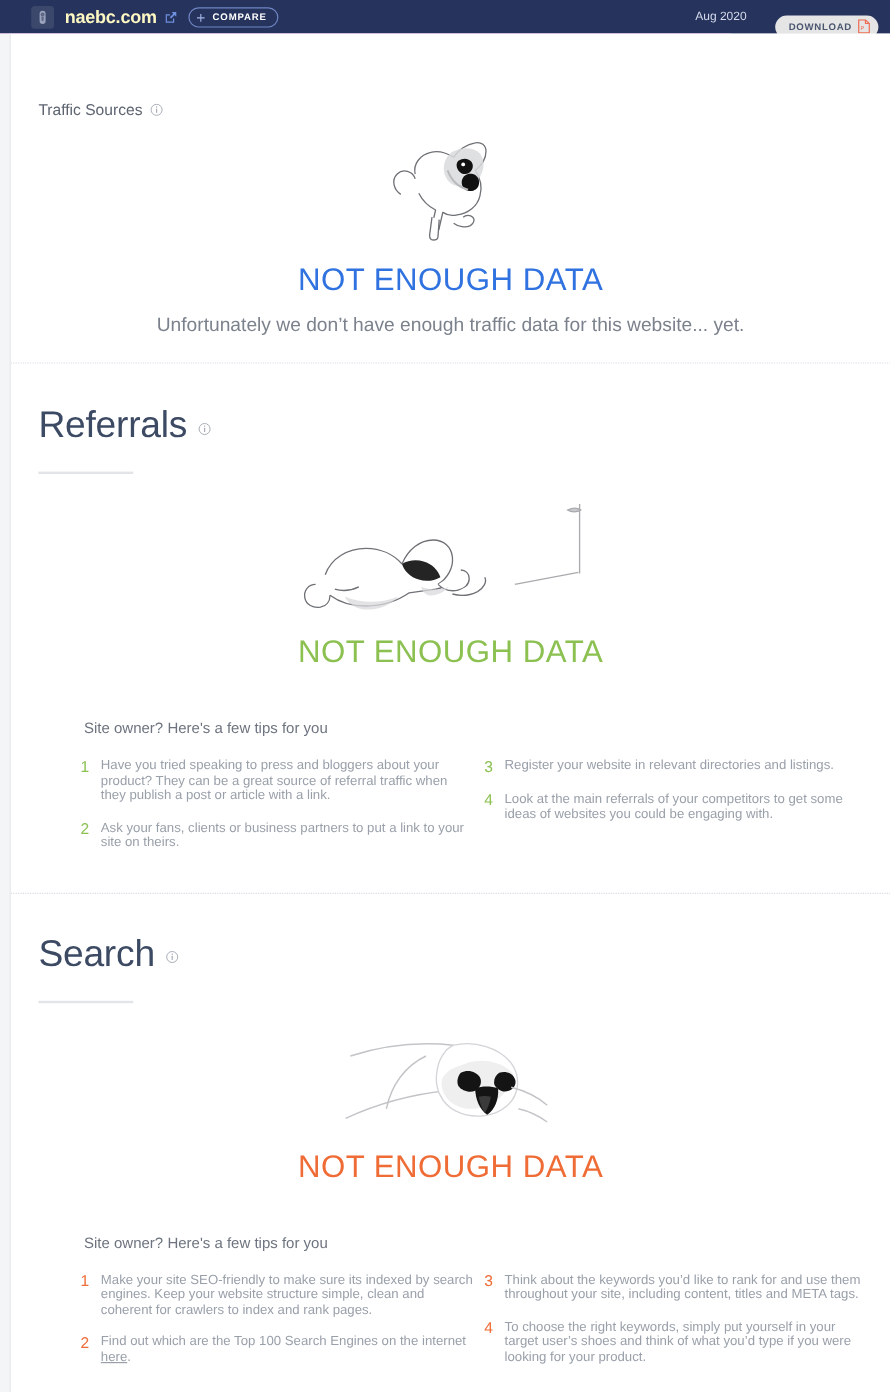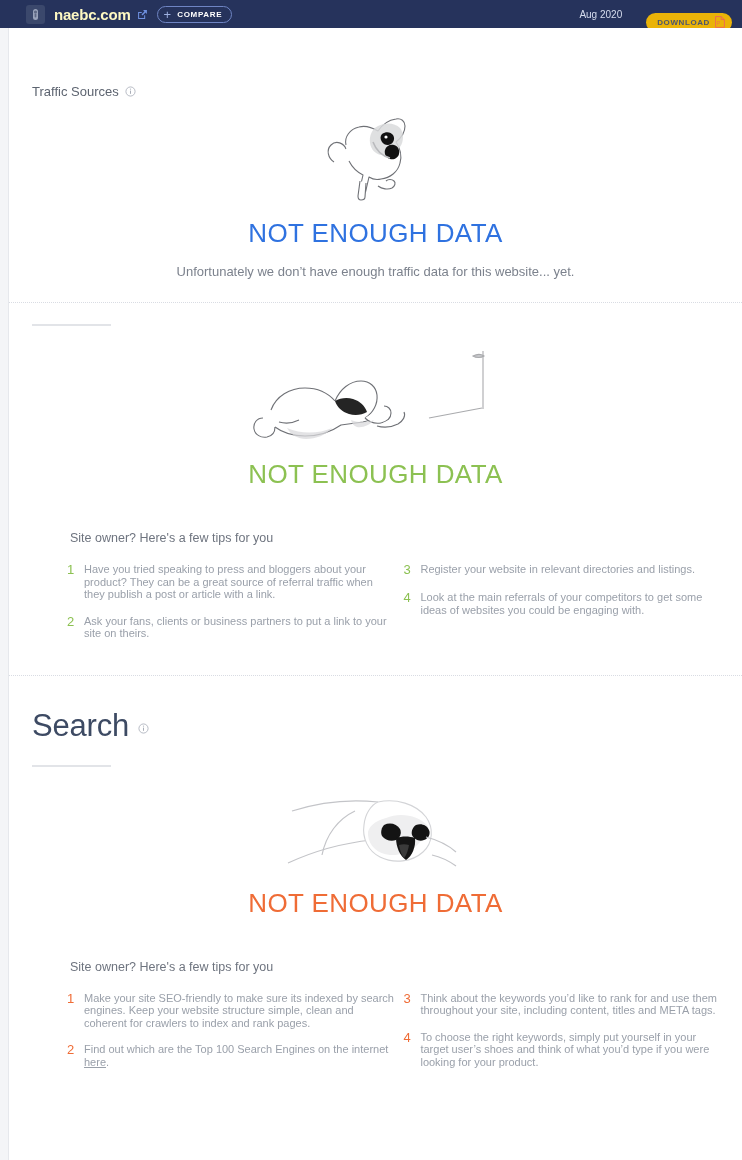--- a/index.html
+++ b/index.html
@@ -56,21 +56,21 @@
   }
   .topbar-right {
     margin-left: auto;
     display: flex; align-items: center;
   }
   .date-label {
     color: #d6dced; font-size: 10px;
     margin-right: 24px; white-space: nowrap;
   }
   .download-btn {
-    background: #eab308;
+    background: #e5e5e5;
     border-radius: 11px;
     height: 19px;
     display: flex; align-items: center;
     padding: 0 7px 0 11px;
     cursor: pointer;
     margin-top: 16px;
   }
   .download-label {
     color: #4a5570; font-size: 8px;
     font-weight: bold; letter-spacing: 0.6px;
@@ -117,21 +117,21 @@
     font-size: 26px;
     letter-spacing: 0.4px;
     font-weight: 400;
   }
   .ned.blue { color: #2f72e0; }
   .ned.green { color: #8cc152; }
   .ned.orange { color: #ef6c36; }
 
   .ned-desc {
     text-align: center;
-    font-size: 13px;
+    font-size: 16px;
     color: #7c828d;
     line-height: 14px;
     width: 520px;
     margin: 16px auto 0;
   }
 
   
   .big-head {
     padding-left: 23px;
     display: flex; align-items: center;
@@ -262,20 +262,30 @@
 
       <div class="ned-desc">
         <div>Unfortunately we don’t have enough traffic data for this website... yet.</div>
       </div>
 
       <div class="divider" style="margin-top:23px;"></div>
     </div>
 
     <div class="section">
 
+      <div class="big-head" style="padding-top:33px;">
+        <span class="big-head-text">Referrals</span>
+        <span class="info-ico">
+          <svg width="11" height="11" viewBox="0 0 12 12">
+            <circle cx="6" cy="6" r="5" fill="none" stroke="#a9aeb8" stroke-width="0.9"></circle>
+            <circle cx="6" cy="3.4" r="0.65" fill="#a9aeb8"></circle>
+            <rect x="5.45" y="4.8" width="1.1" height="4" rx="0.5" fill="#a9aeb8"></rect>
+          </svg>
+        </span>
+      </div>
       <div class="head-rule"></div>
 
       <div class="illus-wrap" style="margin-top:22px;">
         <svg width="250" height="105" viewBox="0 0 250 105">
           <g fill="#ffffff" stroke="#6f7176" stroke-width="1.1" stroke-linejoin="round">
             <path d="M12 70c-6 0-10 5-9 11 1 6 7 9 13 8 5-1 8-5 8-10"></path>
             <path d="M20 62c5-14 19-22 34-22 12 0 23 5 30 13"></path>
             <path d="M24 79c8 6 19 9 30 9 13 0 26-4 36-11l22-3c6-1 11-4 14-8"></path>
             <path d="M84 53c5-12 15-20 26-20 9 0 15 6 16 14 1 9-4 18-12 23"></path>
             <path d="M114 70c4 4 10 6 16 5 6-1 10-5 10-10 0-4-3-7-7-7"></path>

